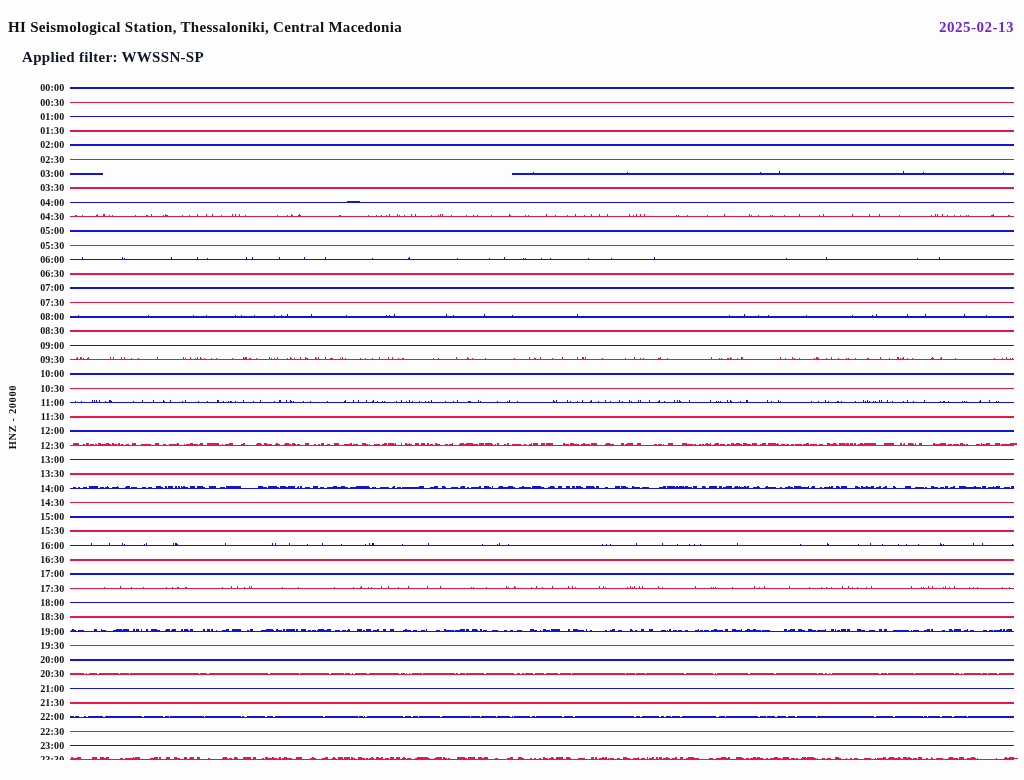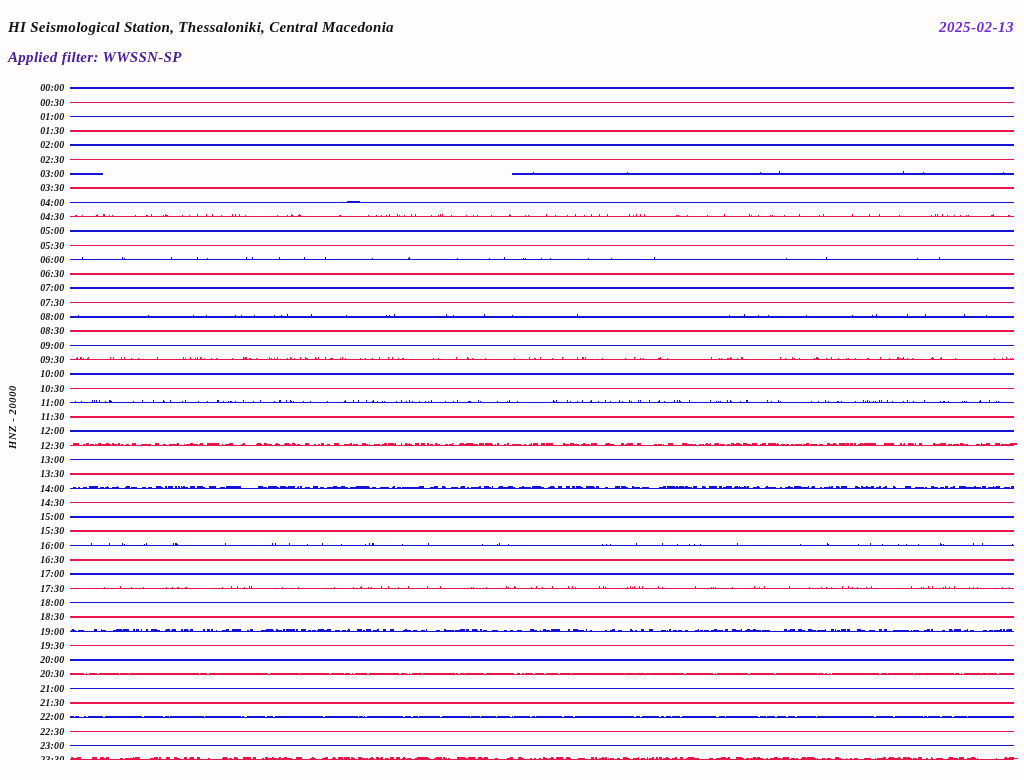--- a/index.html
+++ b/index.html
@@ -1,23 +1,23 @@
 <!DOCTYPE html>
 <html><head>
 <meta charset="utf-8">
 <style>
   html,body{margin:0;padding:0;background:#fdfdfd;}
   .page{position:relative;width:1024px;height:760px;background:#fdfdfd;
-        font-family:"Liberation Serif","DejaVu Serif",serif;overflow:hidden;font-style:italic;}
+        font-family:"Liberation Serif","DejaVu Serif",serif;overflow:hidden;}
   .hdr-title{position:absolute;left:8px;top:19px;font-size:15px;font-weight:700;
              color:#121212;letter-spacing:0.3px;white-space:nowrap;}
   .hdr-date{position:absolute;right:10px;top:19px;font-size:15px;font-weight:700;
             color:#6d28d9;letter-spacing:0.5px;}
-  .hdr-filter{position:absolute;left:8px;top:49px;font-size:15px;font-weight:700;
-              color:#4c1d95;letter-spacing:0.3px;white-space:nowrap;}
+  .hdr-filter{position:absolute;left:22px;top:49px;font-size:15px;font-weight:700;
+              color:#0f172a;letter-spacing:0.3px;white-space:nowrap;}
   .vlabel{position:absolute;left:-46px;top:410px;width:120px;height:14px;
           transform:rotate(-90deg);font-size:10.5px;font-weight:700;color:#121212;
           text-align:center;letter-spacing:0.6px;white-space:nowrap;}
   svg.heli{position:absolute;left:0;top:0;shape-rendering:crispEdges;}
   .rowlabel{font-family:"Liberation Serif","DejaVu Serif",serif;font-size:10px;
             font-weight:700;fill:#121212;letter-spacing:0.2px;}
 </style>
 </head>
 <body>
 

